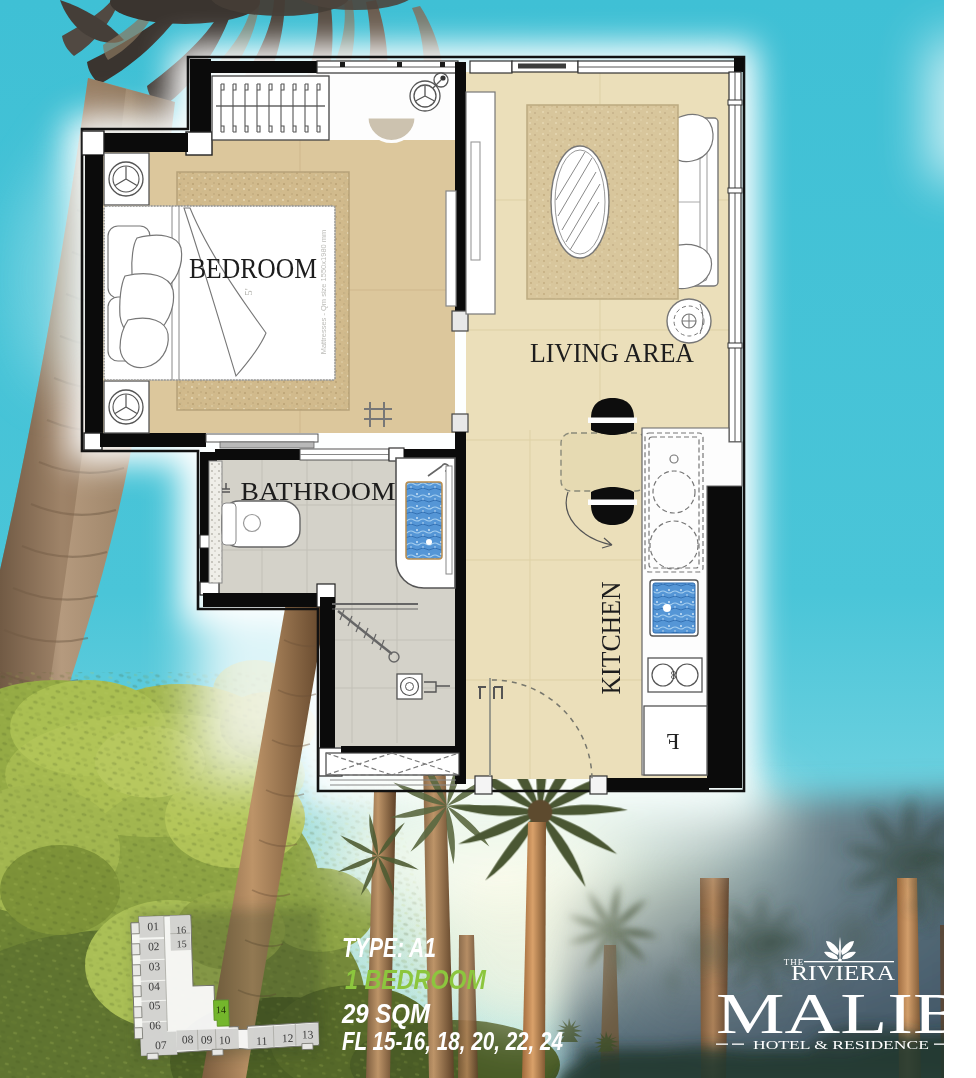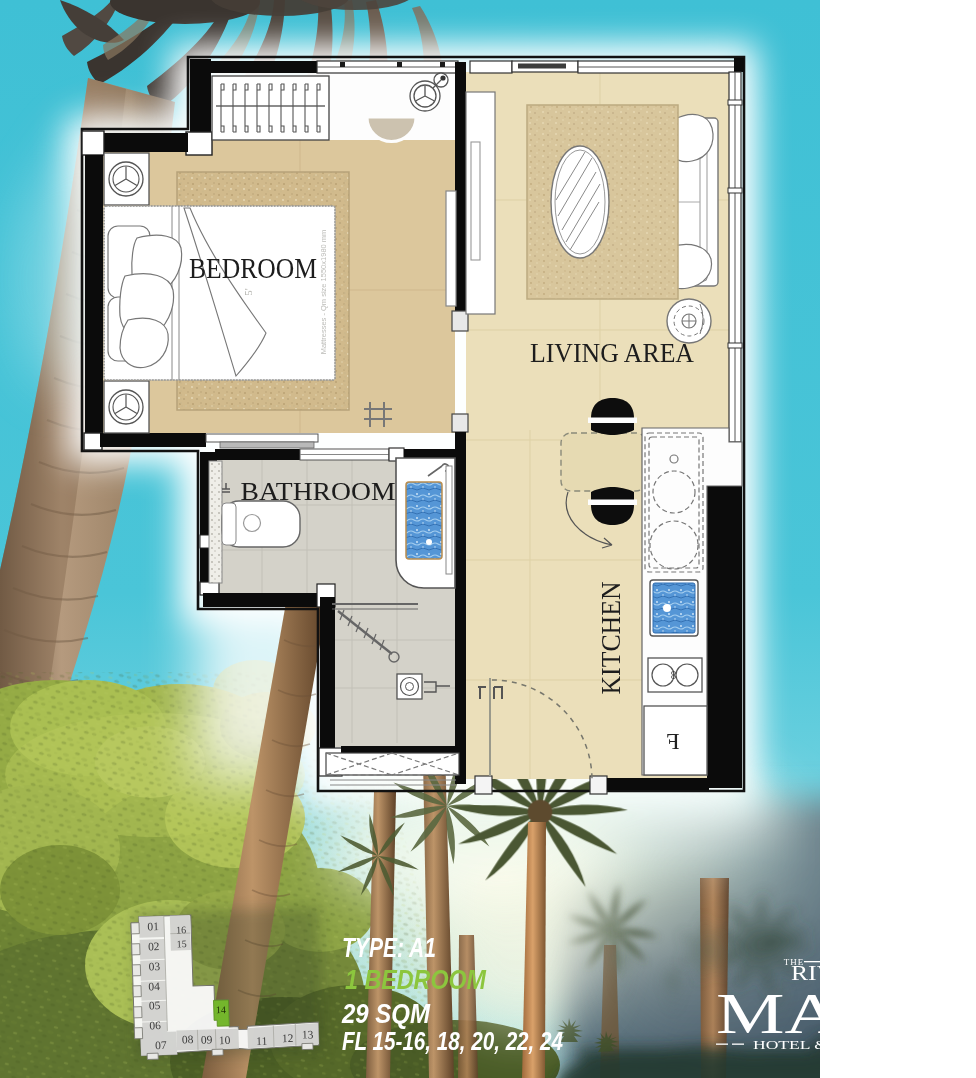--- a/index.html
+++ b/index.html
@@ -1,17 +1,17 @@
 <!DOCTYPE html>
 <html><head>
 <meta charset="utf-8">
 <style>
 html,body{margin:0;padding:0;}
 body{width:976px;height:1078px;overflow:hidden;font-family:"Liberation Sans",sans-serif;}
-#stage{position:relative;width:820px;height:1078px;overflow:hidden;}
+#stage{position:relative;width:944px;height:1078px;overflow:hidden;}
 svg{display:block;}
 </style>
 </head>
 <body>
 <div id="stage">
 <svg width="976" height="1078" viewBox="0 0 976 1078">
 <defs>
   <linearGradient id="skyg" x1="0" y1="0" x2="0" y2="1">
     <stop offset="0" stop-color="#3fc0d5"></stop>
     <stop offset="0.55" stop-color="#4ac5d8"></stop>

